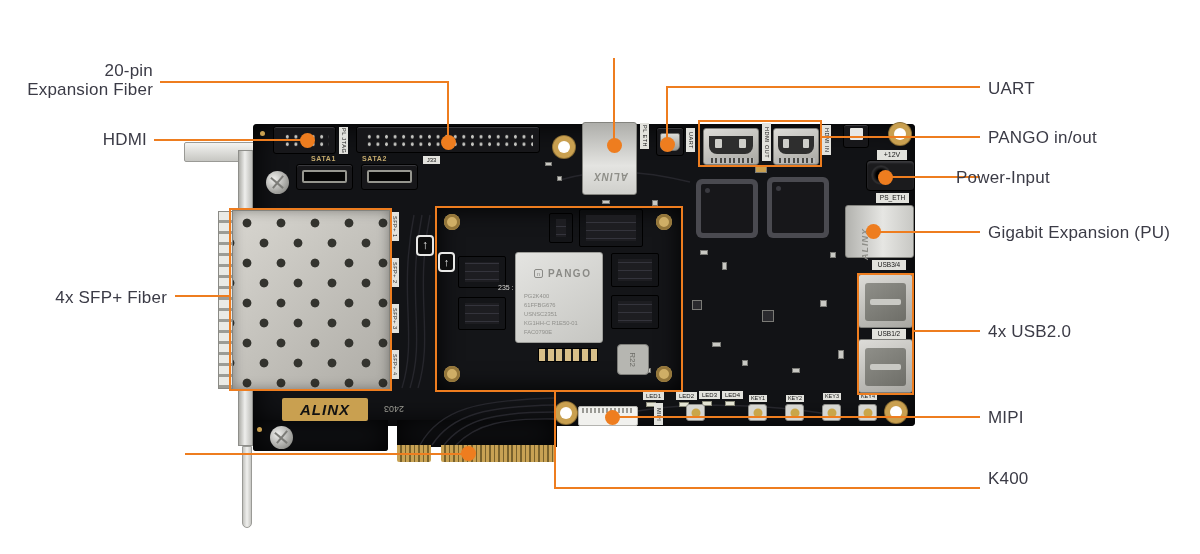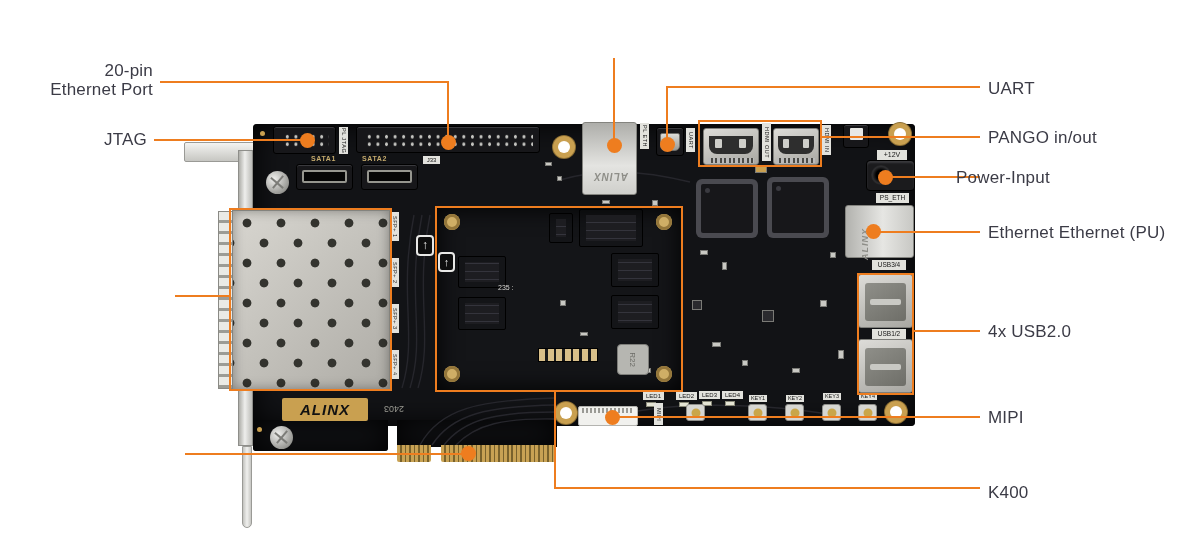--- a/index.html
+++ b/index.html
@@ -121,20 +121,29 @@
   <div class="somhole" style="left:656px;top:366px;width:16px;height:16px;"></div>
   <div style="left:438px;top:252px;width:17px;height:20px;background:#0d0d0d;border:2px solid #e8e8e6;border-radius:4px;color:#e8e8e6;font-weight:bold;font-size:11px;text-align:center;line-height:16px;z-index:5;">↑</div>
 
   <div class="chip-dark" style="left:458px;top:256px;width:48px;height:32px;"></div>
   <div class="chip-dark" style="left:458px;top:297px;width:48px;height:33px;"></div>
   <div class="chip-dark" style="left:611px;top:253px;width:48px;height:34px;"></div>
   <div class="chip-dark" style="left:611px;top:295px;width:48px;height:34px;"></div>
   <div class="chip-dark" style="left:579px;top:209px;width:64px;height:38px;"></div>
   <div class="chip-dark" style="left:549px;top:213px;width:24px;height:30px;"></div>
 
+  <div style="left:515px;top:252px;width:88px;height:91px;background:linear-gradient(145deg,#e4e4e1,#c6c6c2);border:1px solid #9e9e9a;border-radius:3px;z-index:5;">
+    <div style="left:18px;top:16px;width:9px;height:9px;border:1.5px solid #8a8a86;border-radius:2px;color:#8a8a86;font-size:6px;line-height:8px;text-align:center;">n</div>
+    <div style="left:32px;top:15px;font-size:10px;font-weight:bold;color:#8a8a86;letter-spacing:1.5px;">PANGO</div>
+    <div style="left:8px;top:40px;font-size:5.8px;color:#90908c;">PG2K400</div>
+    <div style="left:8px;top:49px;font-size:5.8px;color:#90908c;">61FFBG676</div>
+    <div style="left:8px;top:58px;font-size:5.8px;color:#90908c;">USNSC2351</div>
+    <div style="left:8px;top:67px;font-size:5.8px;color:#90908c;">KG1HH-C R1E50-01</div>
+    <div style="left:8px;top:76px;font-size:5.8px;color:#90908c;">FAC0790E</div>
+  </div>
   <div style="left:498px;top:284px;font-size:7px;color:#d8d8d4;z-index:6;">235 :</div>
 
   <div style="left:538px;top:348px;width:60px;height:14px;z-index:5;background:repeating-linear-gradient(90deg,#d9c08a 0 6px,#1a1a1a 6px 8.6px);border:1px solid #000;"></div>
   <div style="left:617px;top:344px;width:32px;height:31px;background:#b6b6b1;border:1px solid #7e7e7a;border-radius:4px;z-index:5;">
     <span style="left:7px;top:10px;font-size:8px;color:#6b6b66;transform:rotate(90deg);position:absolute;">R22</span>
   </div>
 
   <div style="left:582px;top:122px;width:55px;height:73px;background:linear-gradient(180deg,#aeaeaa,#e4e4e1 60%,#cfcfcb);border:1px solid #84847f;border-radius:3px;z-index:4;">
     <span style="left:10px;top:48px;position:absolute;transform:rotate(180deg);font-style:italic;font-weight:bold;font-size:10px;color:#8e8e88;letter-spacing:1px;">ALINX</span>
   </div>
@@ -276,24 +285,25 @@
   <div class="lead" style="left:554px;top:392px;width:2px;height:97px;"></div>
   <div class="lead" style="left:554px;top:487px;width:426px;height:2px;"></div>
 
   <div class="lead" style="left:175px;top:295px;width:56px;height:2px;"></div>
 
   <div class="lead" style="left:185px;top:453px;width:283px;height:2px;"></div>
   <div class="dot" style="left:461px;top:446px;"></div>
 
   <div class="callout-label lbl-left" style="left:0;top:61px;width:153px;">
     <span style="position:static;display:block;">20-pin</span>
-    <span style="position:static;display:block;">Ethernet Port</span>
-  </div>
-  <div class="callout-label lbl-left" style="left:0;top:130px;width:147px;">JTAG</div>
+    <span style="position:static;display:block;">Expansion Fiber</span>
+  </div>
+  <div class="callout-label lbl-left" style="left:0;top:130px;width:147px;">HDMI</div>
   <div class="callout-label lbl-right" style="left:988px;top:79px;">UART</div>
   <div class="callout-label lbl-right" style="left:988px;top:128px;">PANGO in/out</div>
   <div class="callout-label lbl-right" style="left:956px;top:168px;">Power-Input</div>
-  <div class="callout-label lbl-right" style="left:988px;top:223px;">Ethernet Ethernet (PU)</div>
+  <div class="callout-label lbl-right" style="left:988px;top:223px;">Gigabit Expansion (PU)</div>
   <div class="callout-label lbl-right" style="left:988px;top:322px;">4x USB2.0</div>
   <div class="callout-label lbl-right" style="left:988px;top:408px;">MIPI</div>
-  <div class="callout-label lbl-right" style="left:988px;top:483px;">K400</div>
+  <div class="callout-label lbl-right" style="left:988px;top:469px;">K400</div>
+  <div class="callout-label lbl-left" style="left:0;top:288px;width:167px;">4x SFP+ Fiber</div>
 
 </div>
 
 </body></html>

